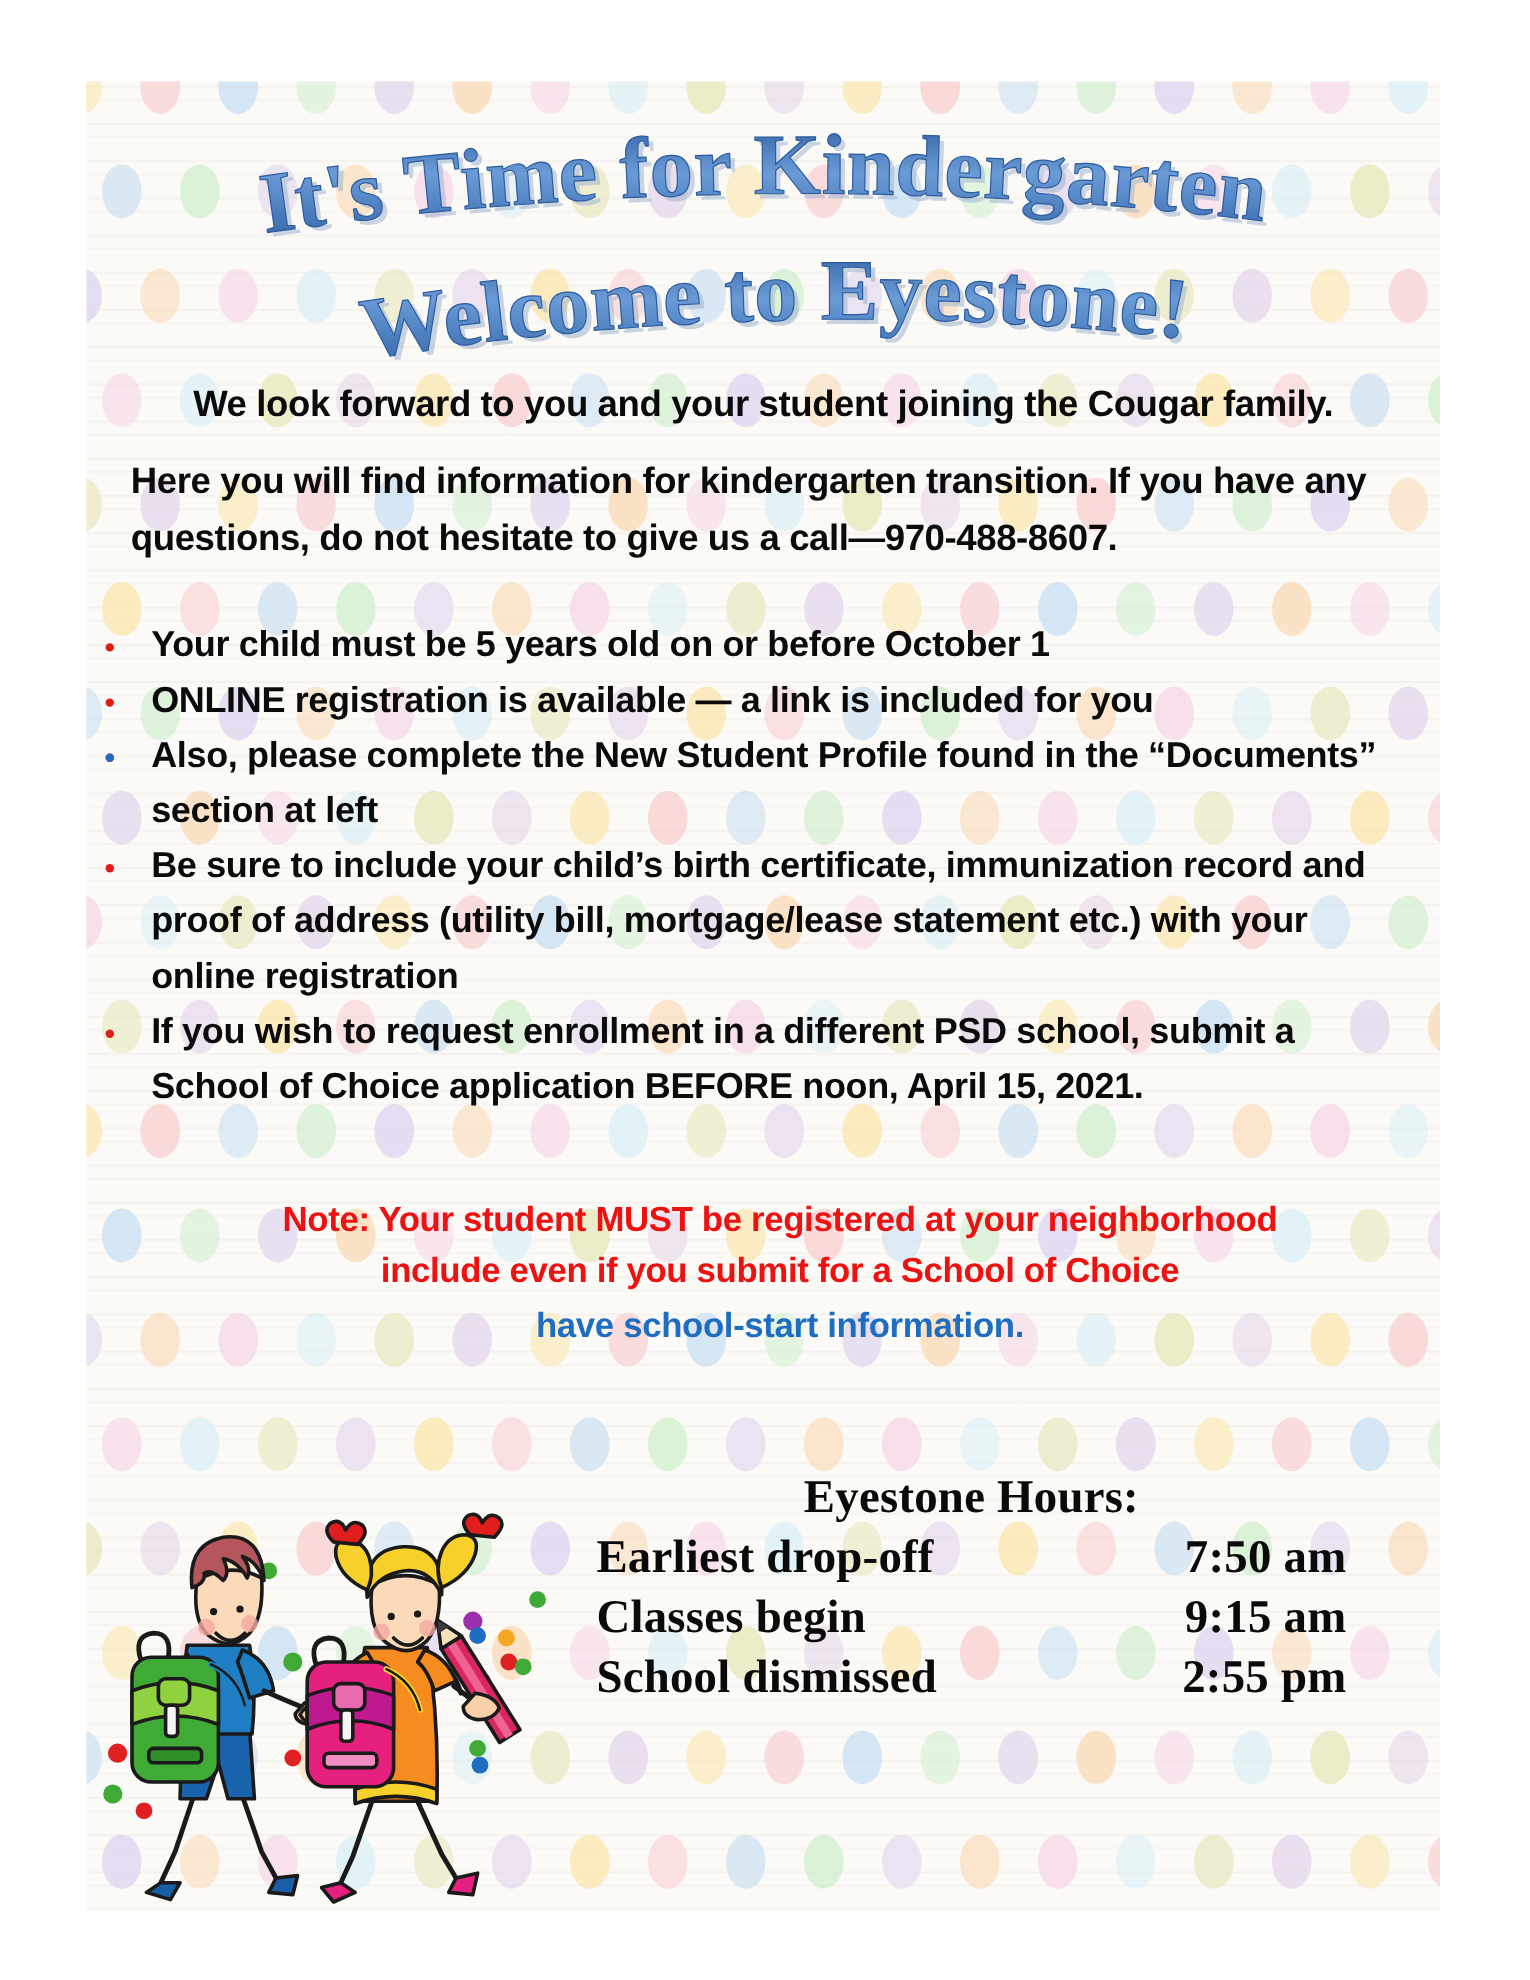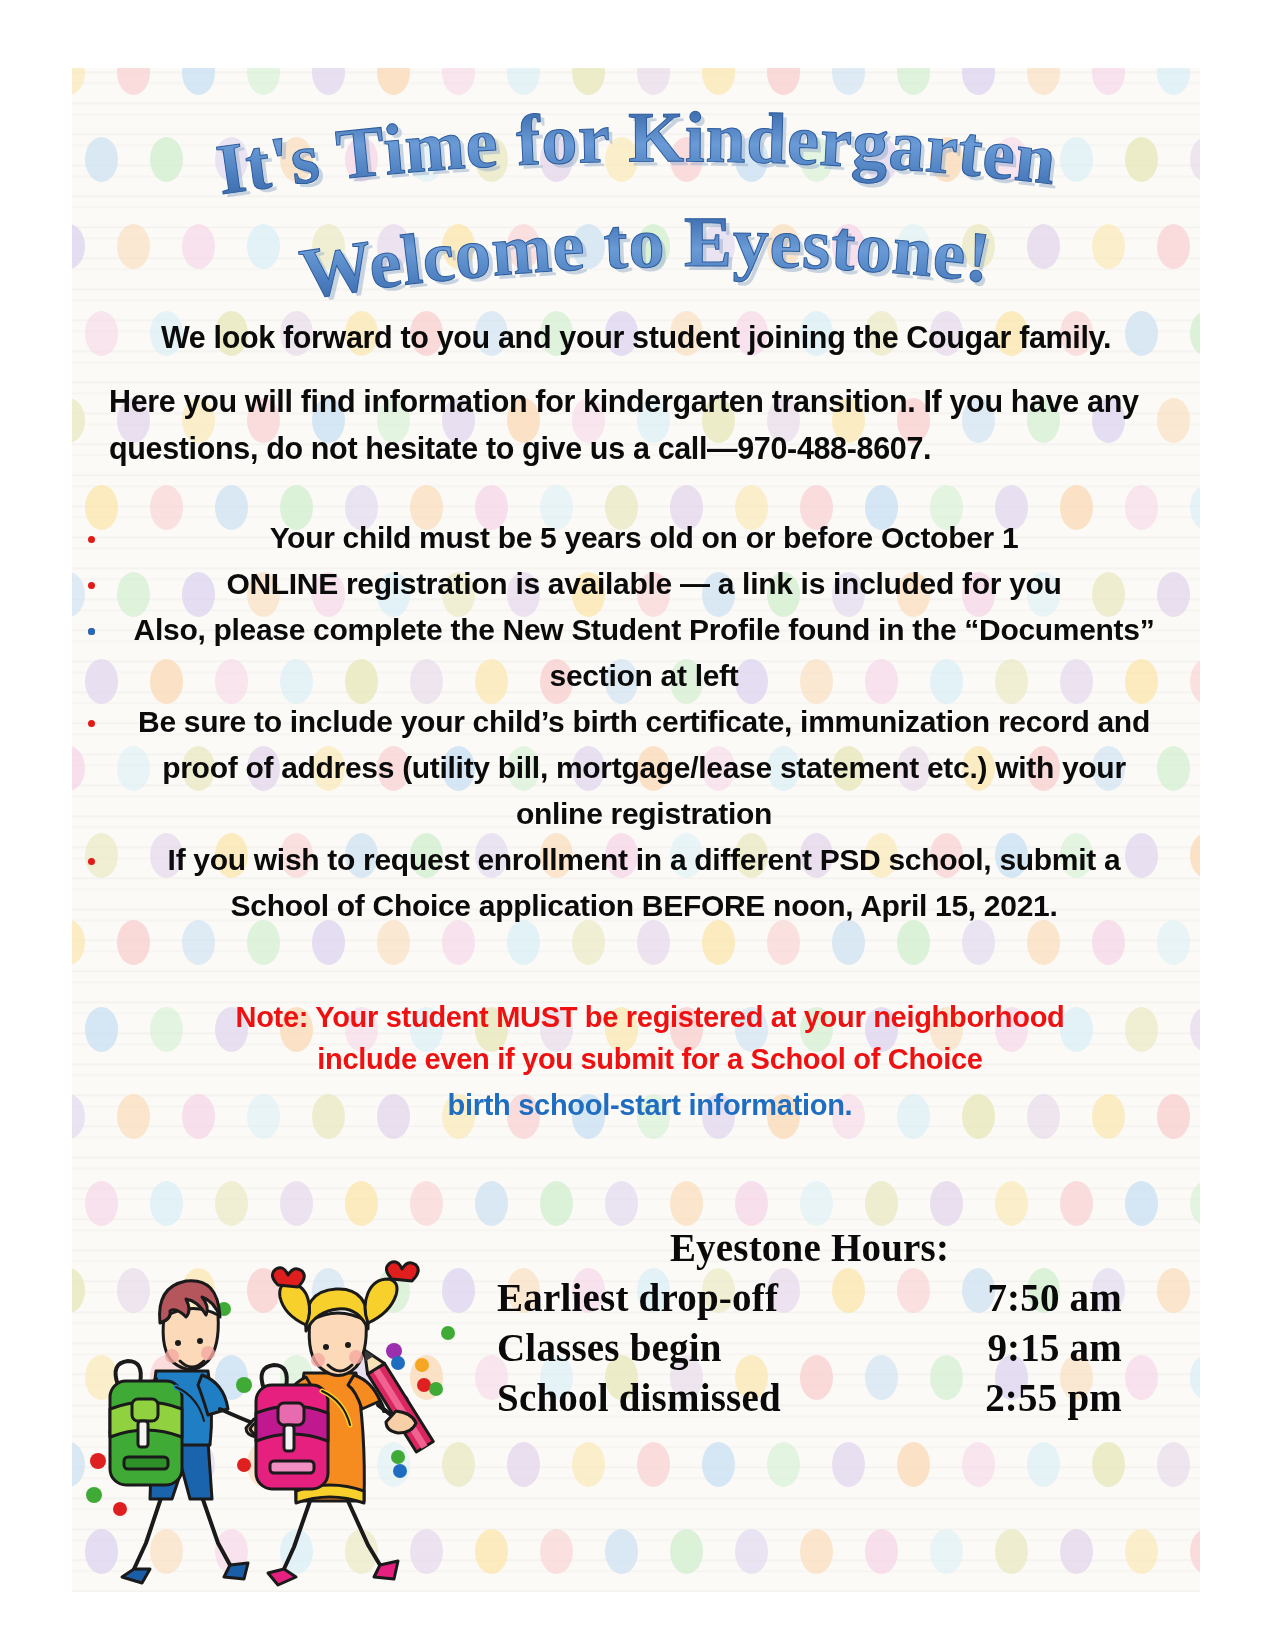--- a/index.html
+++ b/index.html
@@ -119,21 +119,20 @@
   }
   .bullet-item {
     position: relative;
     padding-left: 46px;
     margin: 0 0 0 8px;
     font-size: 30px;
     font-weight: bold;
     color: #0b0b0b;
     line-height: 46px;
     letter-spacing: -0.3px;
-    text-align: center;
   }
   .bullet-dot {
     position: absolute;
     left: 8px;
     top: 21px;
     width: 7px;
     height: 7px;
     border-radius: 50%;
     background: #e01b18;
   }
@@ -589,21 +588,21 @@
         <li class="bullet-item"><span class="bullet-dot" style="background: rgb(224, 27, 24);"></span><span>Be sure to include your child’s birth certificate, immunization record and proof of address (utility bill, mortgage/lease statement etc.) with your online registration</span></li>
         <li class="bullet-item"><span class="bullet-dot" style="background: rgb(224, 27, 24);"></span><span>If you wish to request enrollment in a different PSD school, submit a School of Choice application BEFORE noon, April 15, 2021.</span></li>
       </ul>
 
     <div class="note-block">
       <div class="note-line">Note:  Your student MUST be registered at your neighborhood</div>
       <div class="note-line">include even if you submit for a School of Choice</div>
     </div>
 
     <div class="teacher-block">
-      <div class="teacher-line">birth school-start information.</div>
+      <div class="teacher-line">have school-start information.</div>
     </div>
 
     <div class="hours">
       <div class="hours-title">Eyestone Hours:</div>
       <div id="hours-rows">
           <div class="hours-row">
             <span class="hours-label">Earliest drop-off</span>
             <span class="hours-time">7:50 am</span>
           </div>
           <div class="hours-row">

